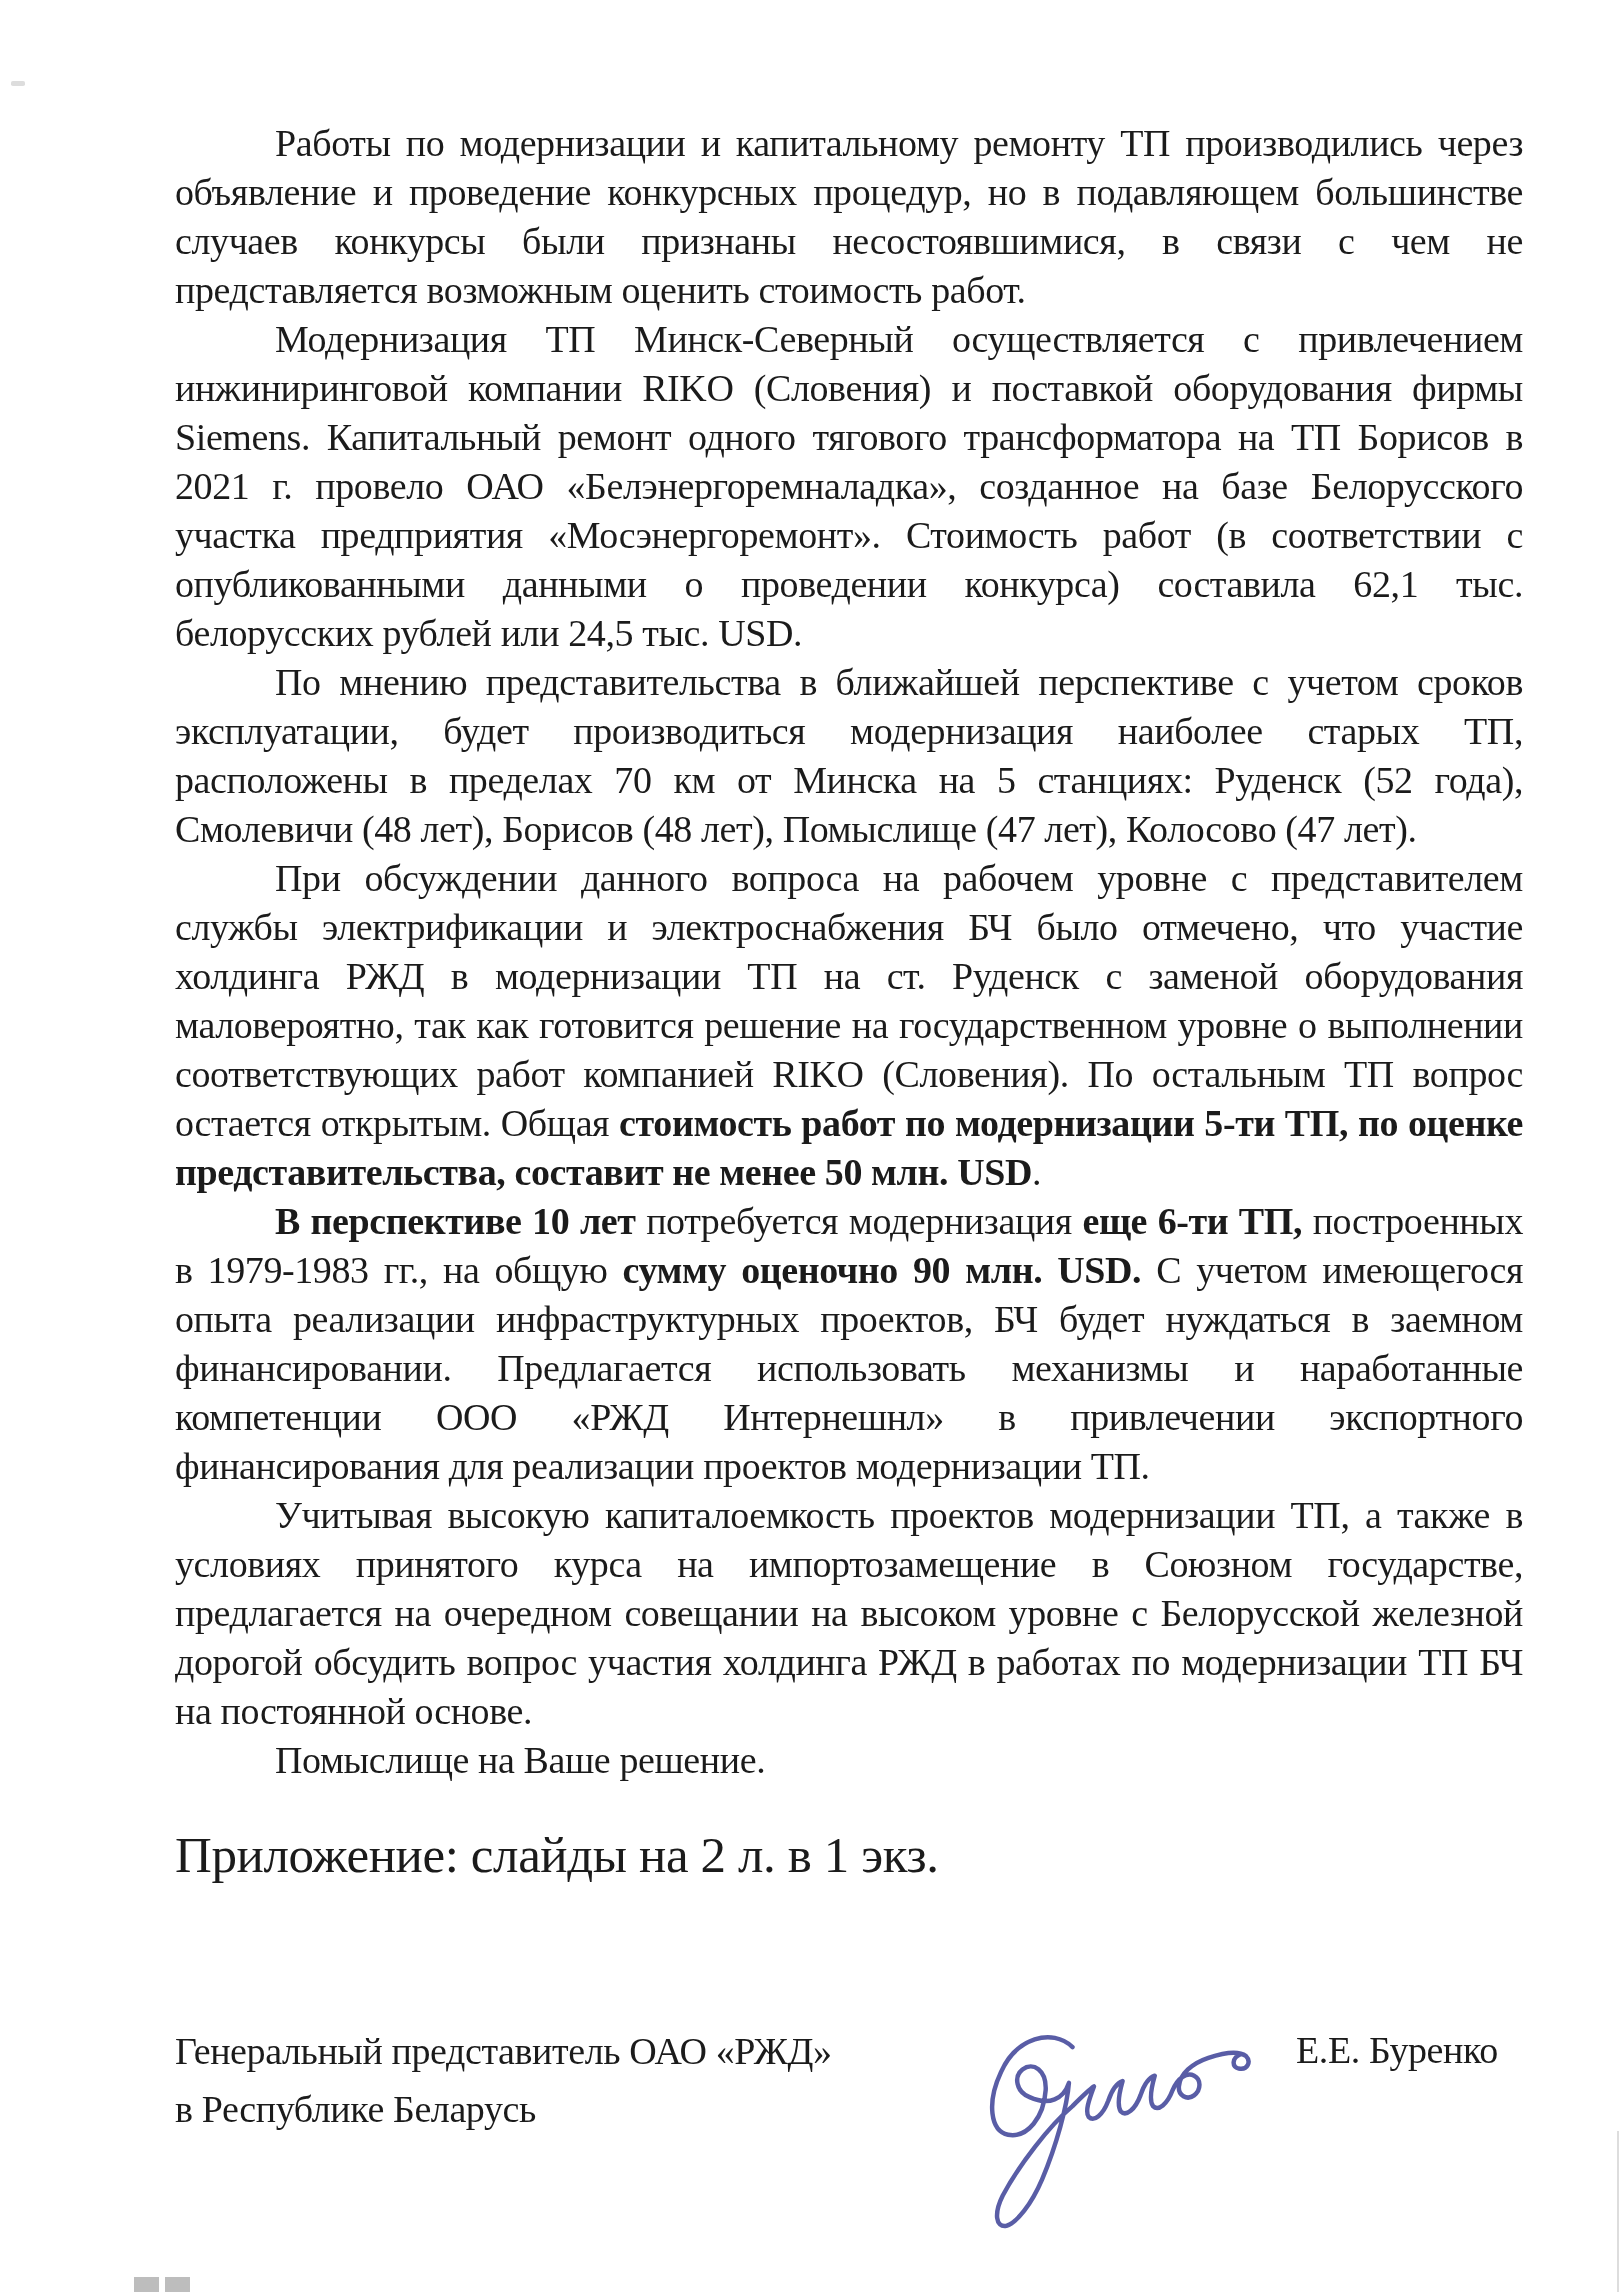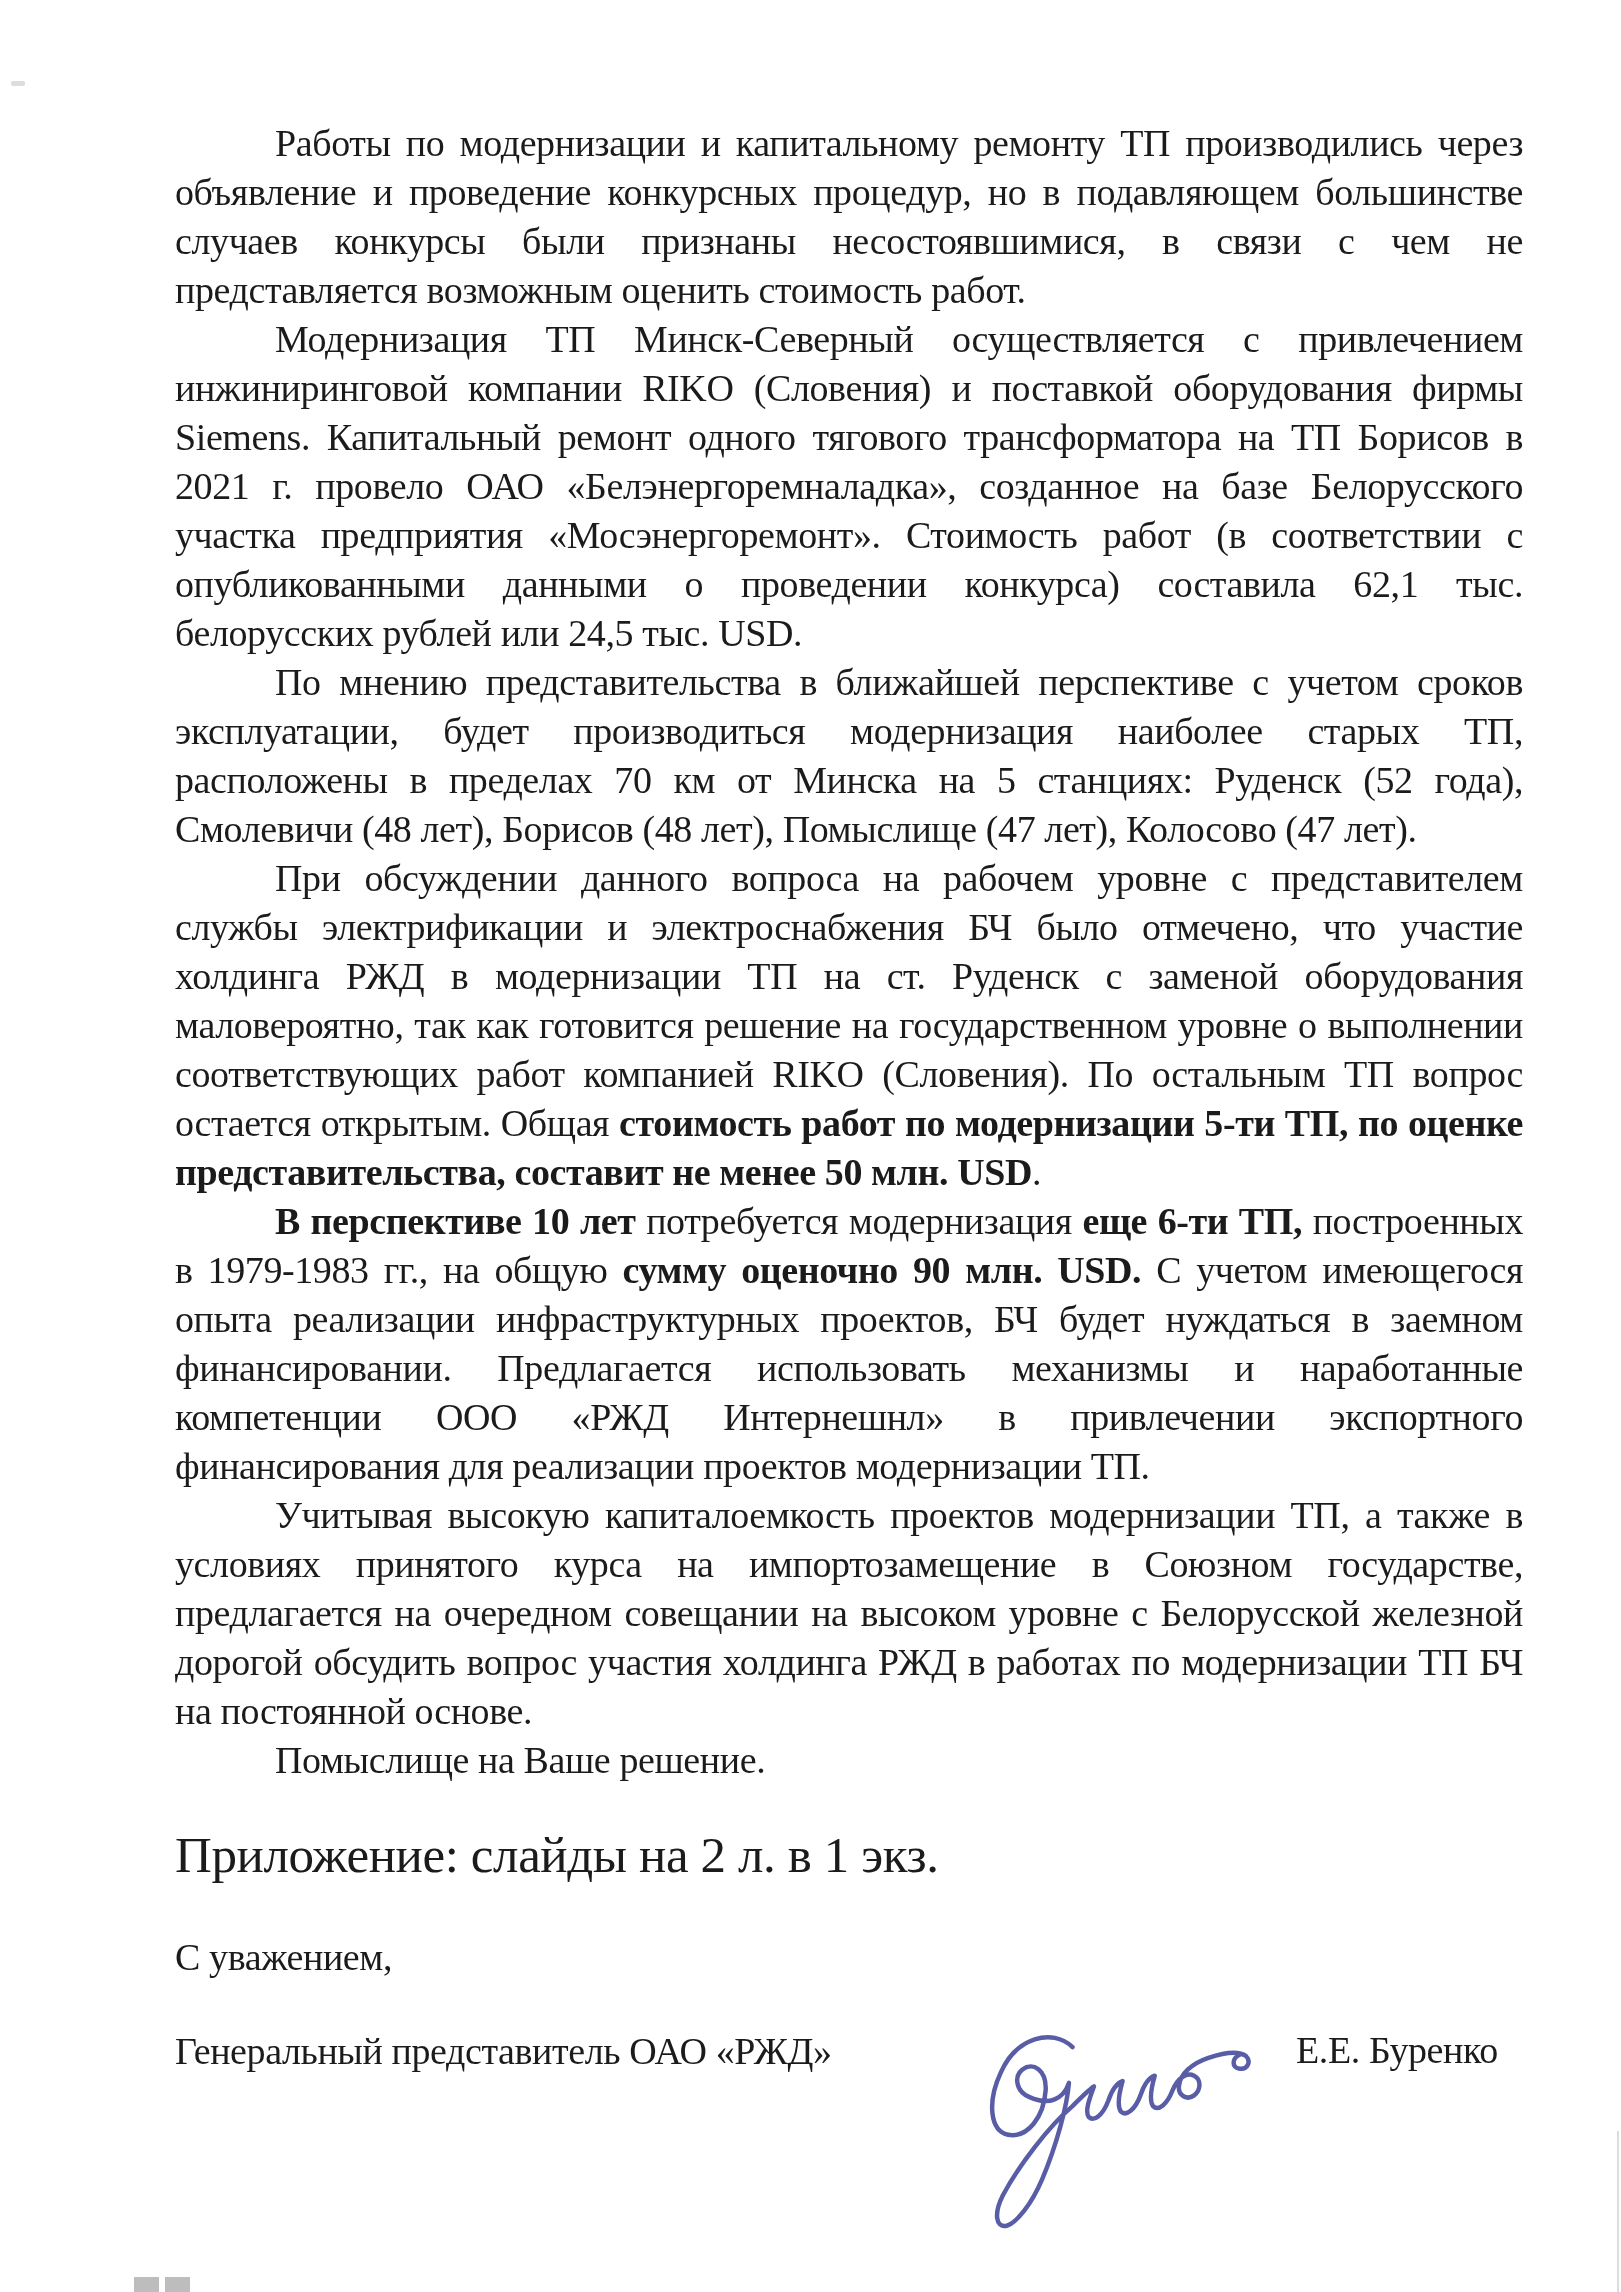--- a/index.html
+++ b/index.html
@@ -115,24 +115,24 @@
       <p><span>Модернизация ТП Минск-Северный осуществляется с привлечением инжиниринговой компании RIKO (Словения) и поставкой оборудования фирмы Siemens. Капитальный ремонт одного тягового трансформатора на ТП Борисов в 2021 г. провело ОАО «Белэнергоремналадка», созданное на базе Белорусского участка предприятия «Мосэнергоремонт». Стоимость работ (в соответствии с опубликованными данными о проведении конкурса) составила 62,1 тыс. белорусских рублей или 24,5 тыс. USD.</span></p>
       <p><span>По мнению представительства в ближайшей перспективе с учетом сроков эксплуатации, будет производиться модернизация наиболее старых ТП, расположены в пределах 70 км от Минска на 5 станциях: Руденск (52 года), Смолевичи (48 лет), Борисов (48 лет), Помыслище (47 лет), Колосово (47 лет).</span></p>
       <p><span>При обсуждении данного вопроса на рабочем уровне с представителем службы электрификации и электроснабжения БЧ было отмечено, что участие холдинга РЖД в модернизации ТП на ст. Руденск с заменой оборудования маловероятно, так как готовится решение на государственном уровне о выполнении соответствующих работ компанией RIKO (Словения). По остальным ТП вопрос остается открытым. Общая </span><span class="b">стоимость работ по модернизации 5-ти ТП, по оценке представительства, составит не менее 50 млн. USD</span><span>.</span></p>
       <p><span class="b">В перспективе 10 лет</span><span> потребуется модернизация </span><span class="b">еще 6-ти ТП,</span><span> построенных в 1979-1983 гг., на общую </span><span class="b">сумму оценочно 90 млн. USD.</span><span>  С учетом имеющегося опыта реализации инфраструктурных проектов, БЧ будет нуждаться в заемном финансировании. Предлагается использовать механизмы и наработанные компетенции ООО «РЖД Интернешнл» в привлечении экспортного финансирования для реализации проектов модернизации ТП.</span></p>
       <p><span>Учитывая высокую капиталоемкость проектов модернизации ТП, а также в условиях принятого курса на импортозамещение в Союзном государстве, предлагается на очередном совещании на высоком уровне с Белорусской железной дорогой обсудить вопрос участия холдинга РЖД в работах по модернизации ТП БЧ на постоянной основе.</span></p>
       <p><span>Помыслище на Ваше решение.</span></p>
     </div>
 
   <div class="attachment-line">Приложение: слайды на 2 л. в 1 экз.</div>
 
-  <div class="closing-line">С уважением,</div>
 
   <div class="sig-title">
     <div>Генеральный представитель ОАО «РЖД»</div>
+    <div>в Республике Беларусь</div>
   </div>
 
   <svg class="signature-svg" viewBox="0 0 340 260" xmlns="http://www.w3.org/2000/svg">
     <path id="sig-path" fill="none" stroke="#4b4f9e" stroke-width="5" stroke-linecap="round" stroke-linejoin="round" opacity="0.92" d="M 118 30
              C 95 8, 55 20, 38 58
              C 22 92, 26 124, 46 128
              C 68 132, 86 108, 88 78
              C 89 56, 74 46, 62 55
              C 52 63, 55 80, 70 86
              C 92 96, 108 88, 114 70

